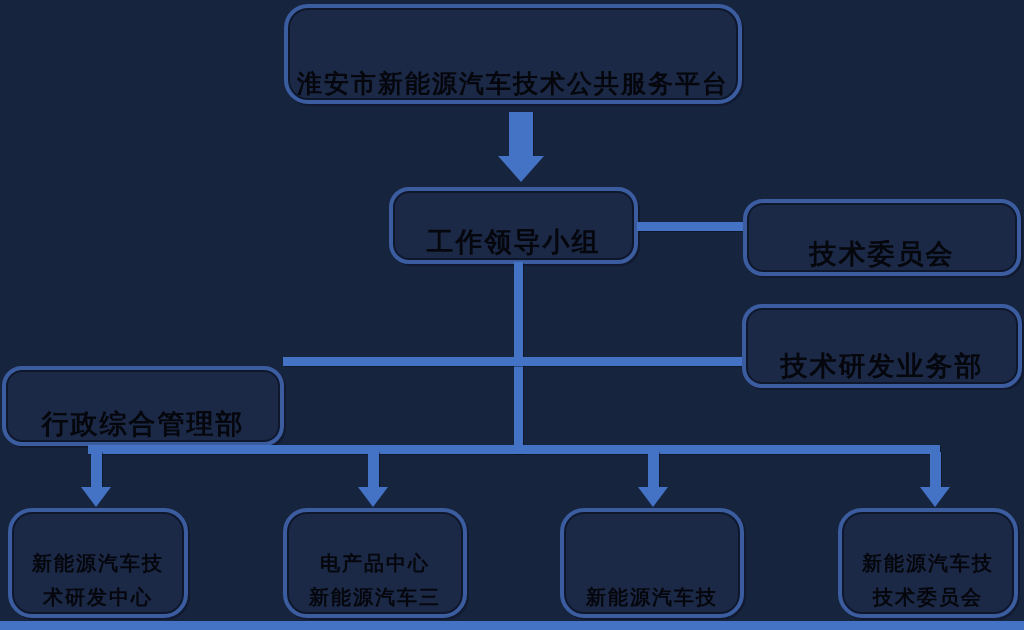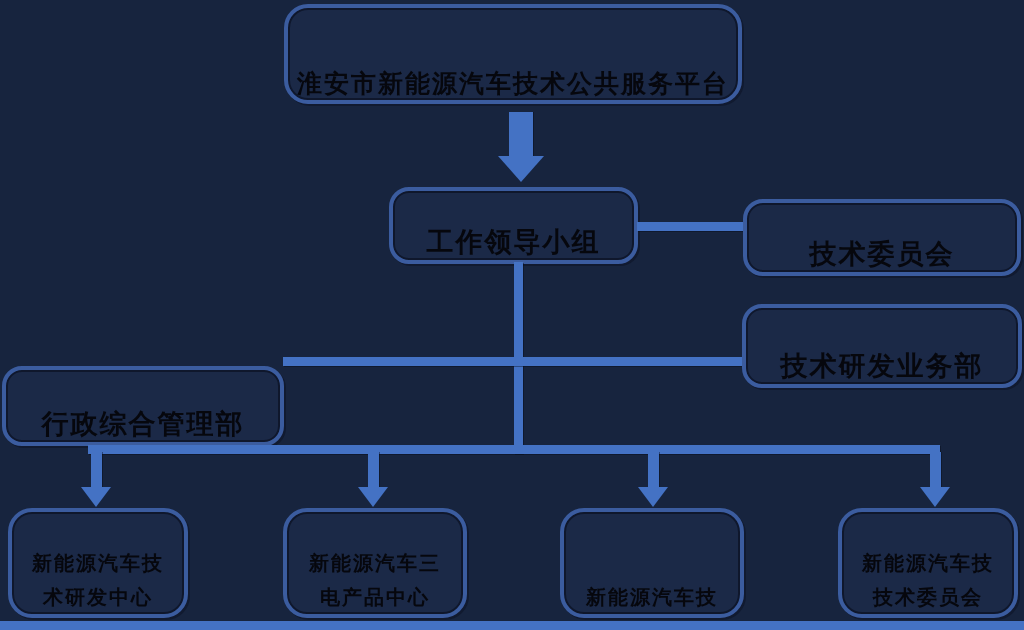--- a/index.html
+++ b/index.html
@@ -116,22 +116,22 @@
 
   <div class="node node-small" style="left:8px; top:508px; width:180px; height:110px;">
     <div>
       <div>新能源汽车技</div>
       <div>术研发中心</div>
     </div>
   </div>
 
   <div class="node node-small" style="left:283px; top:508px; width:184px; height:110px;">
     <div>
+      <div>电产品中心</div>
       <div>新能源汽车三</div>
-      <div>电产品中心</div>
     </div>
   </div>
 
   <div class="node node-small" style="left:560px; top:508px; width:184px; height:110px;">
     <div>
       <div>新能源汽车技</div>
     </div>
   </div>
 
   <div class="node node-small" style="left:838px; top:508px; width:180px; height:110px;">

